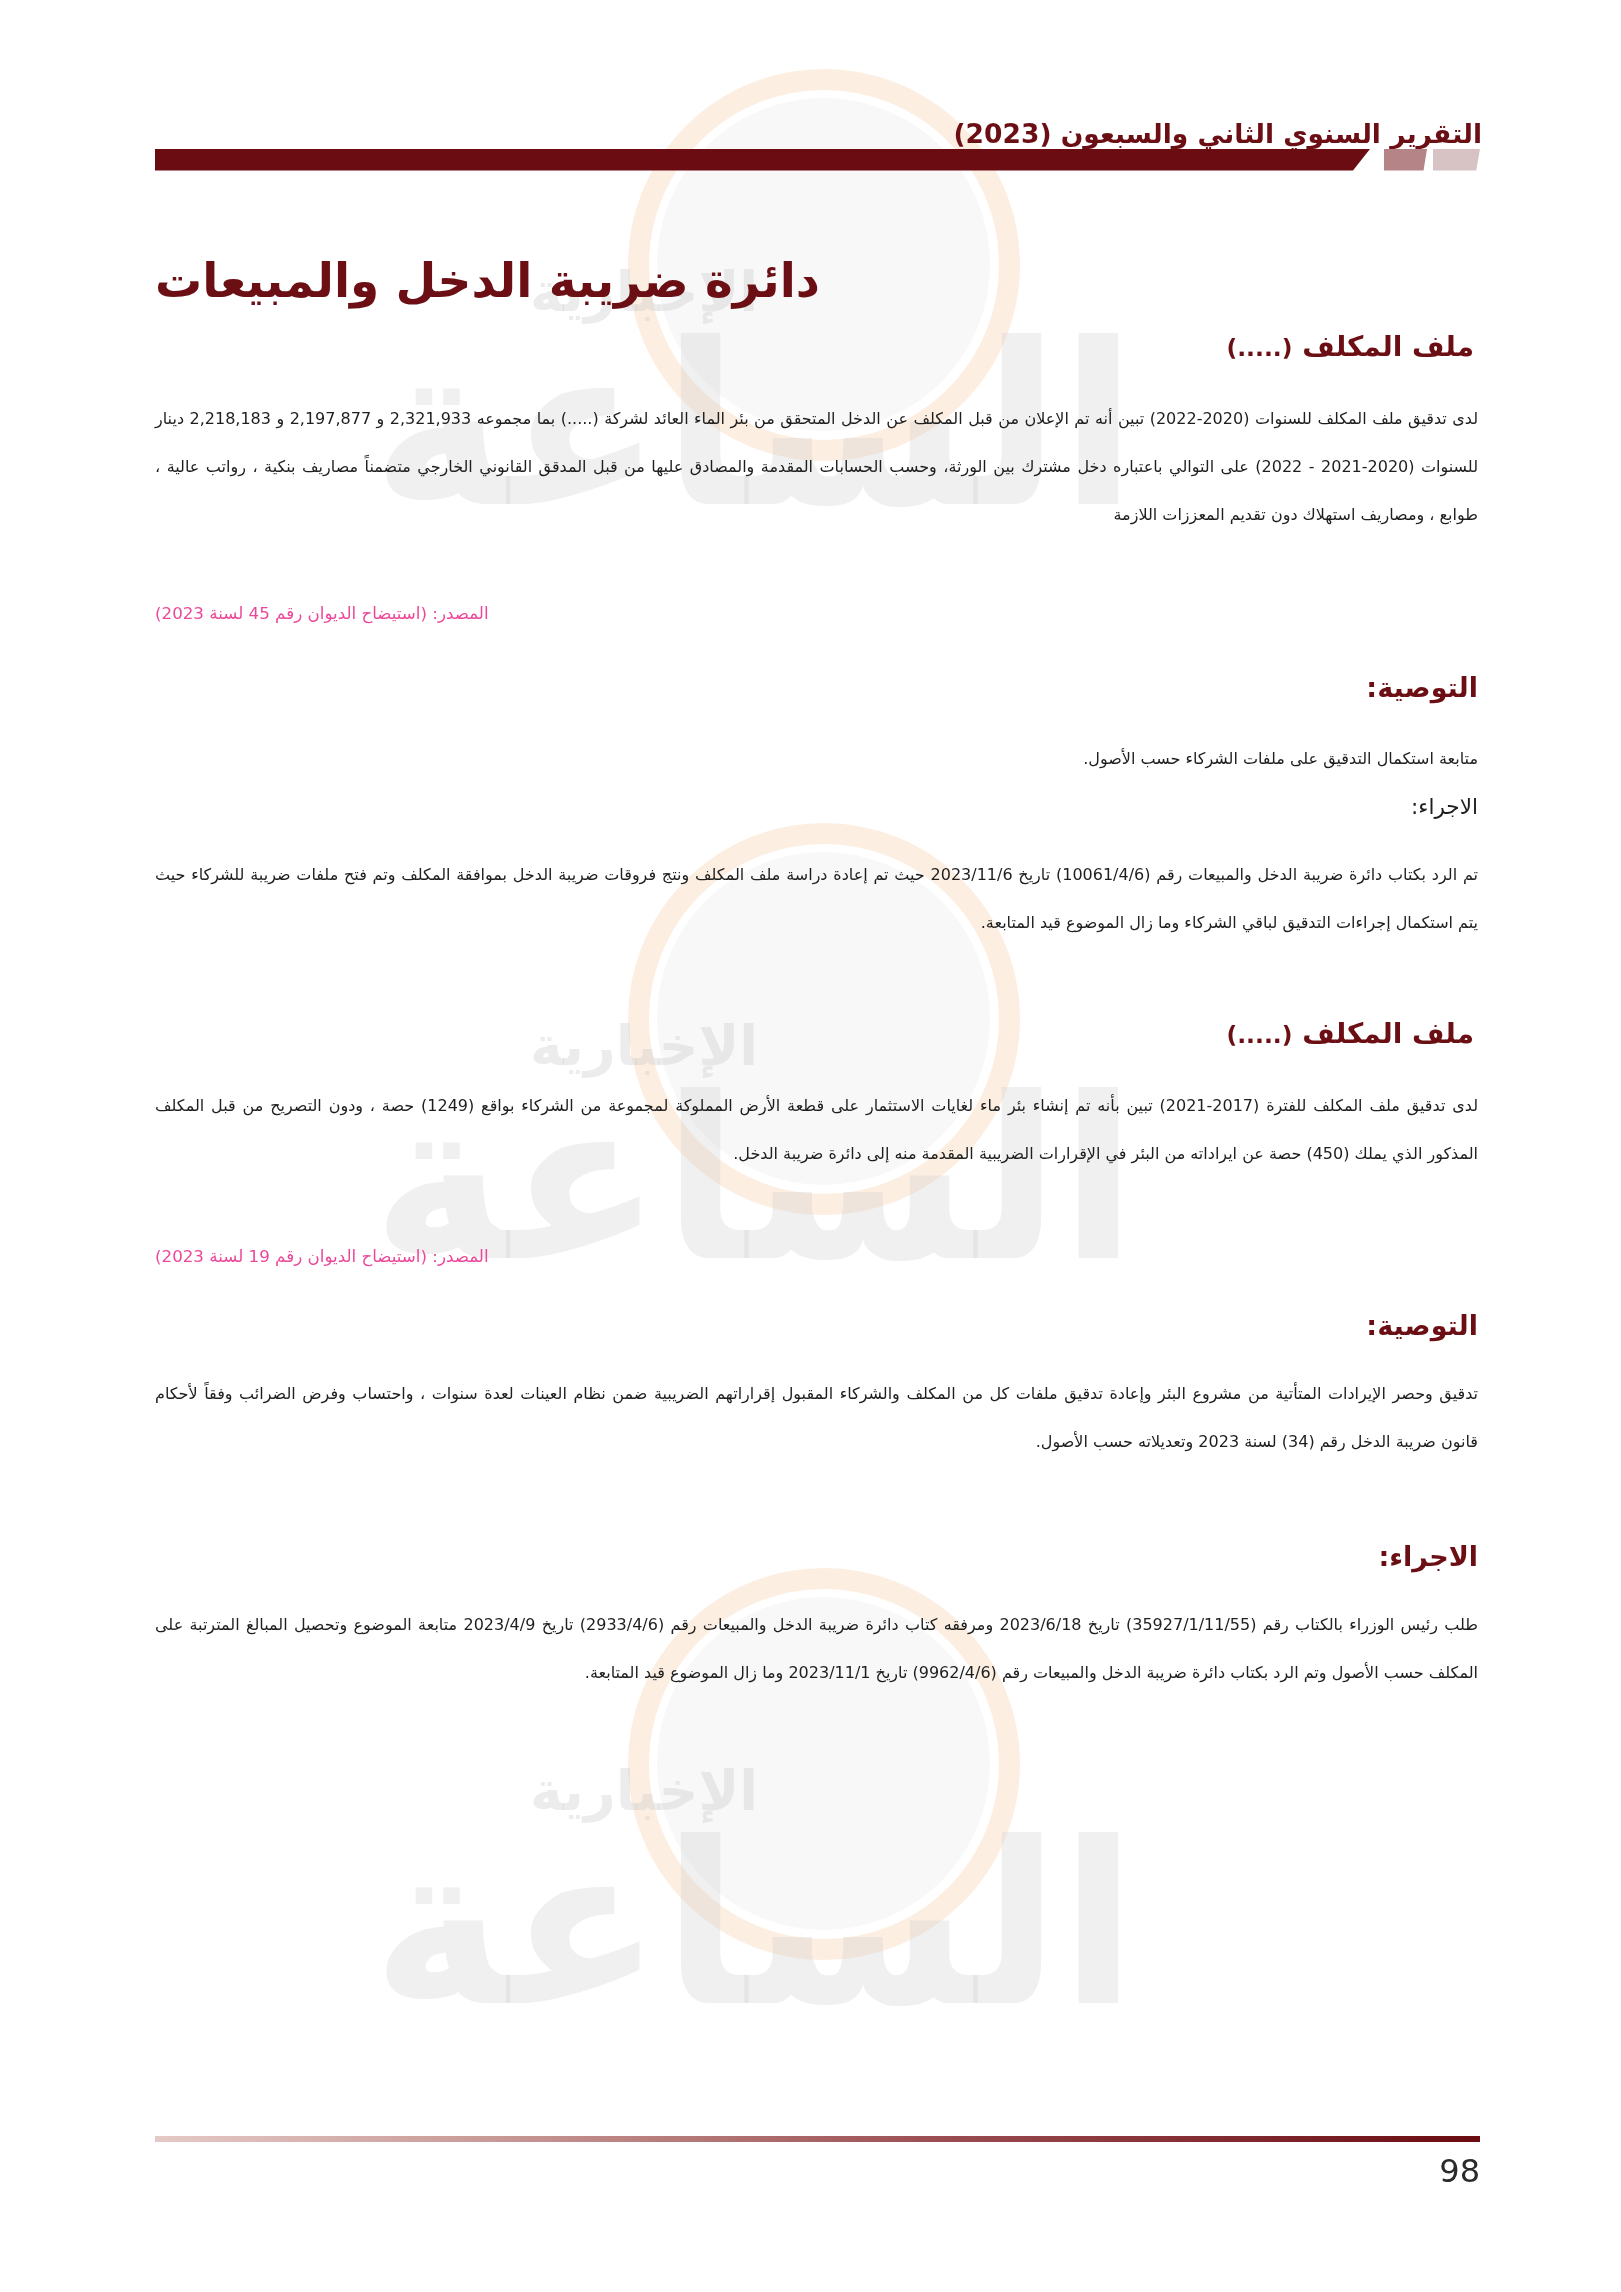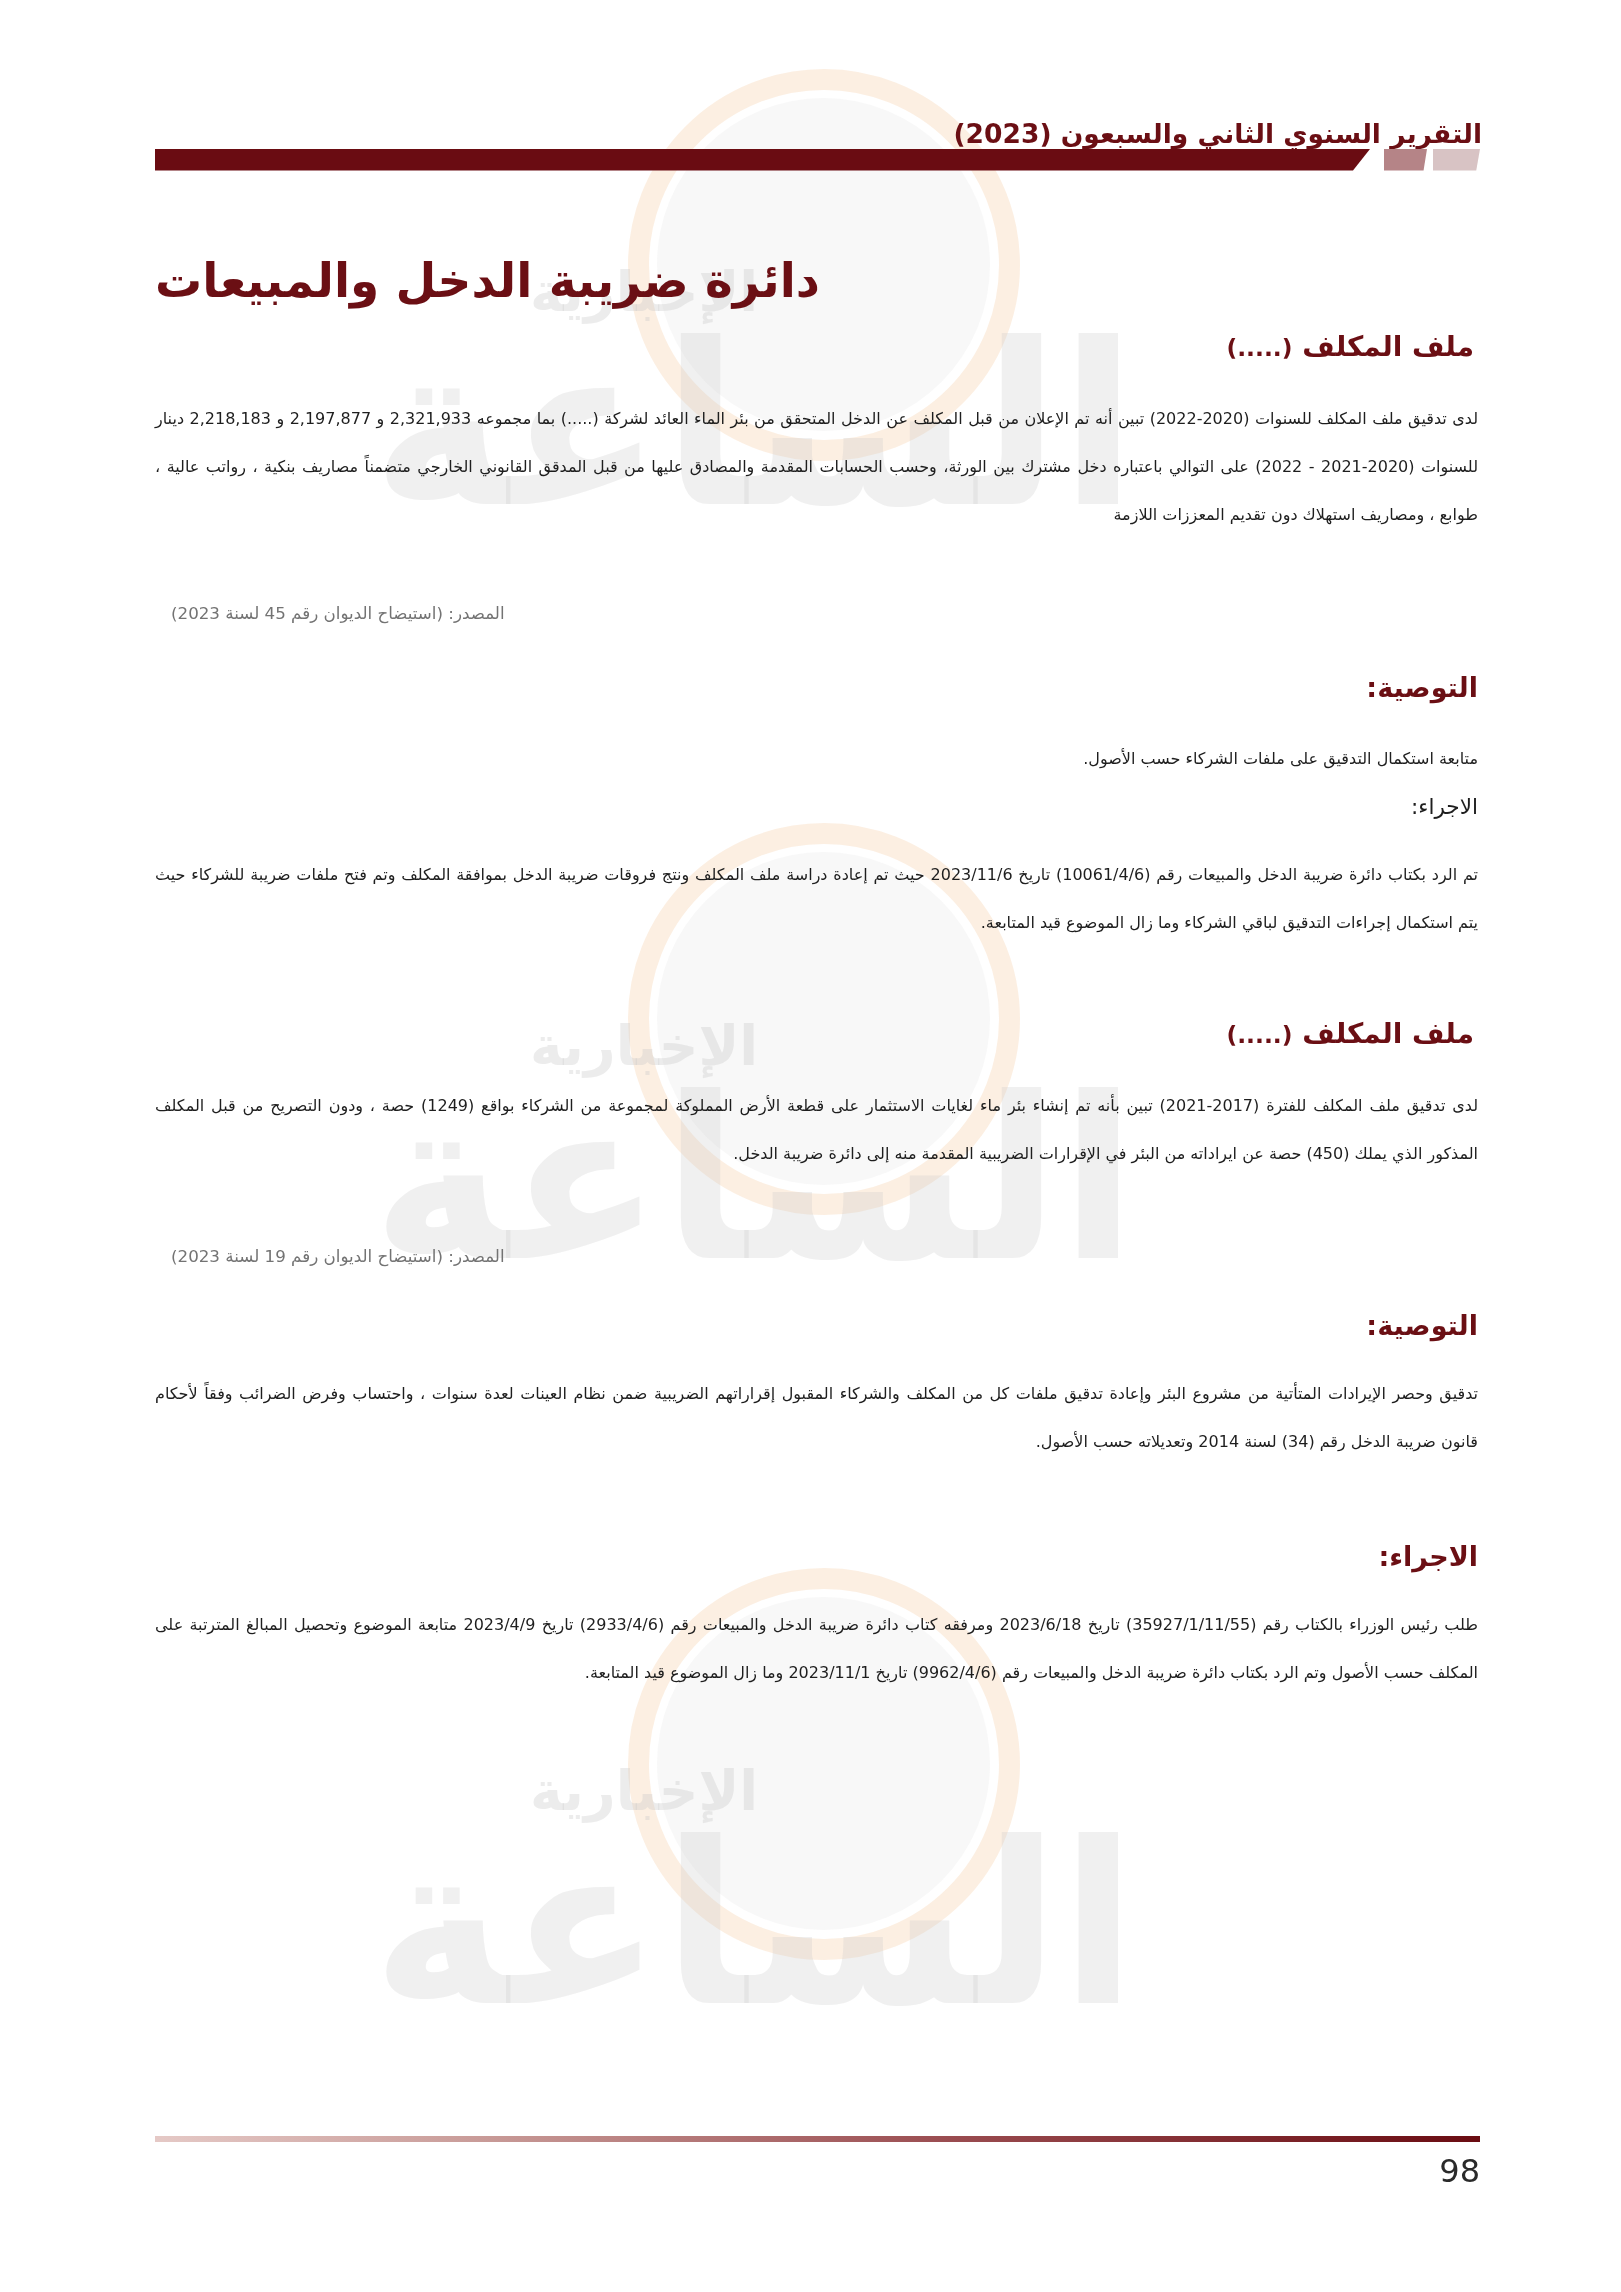--- a/index.html
+++ b/index.html
@@ -76,22 +76,22 @@
     .para {
       position: absolute; left: 0; right: 0;
       font-family: "DejaVu Sans", sans-serif; font-size: 16px; line-height: 48px;
       text-align: justify; text-align-last: right; color: #1e1e1e;
     }
     .plain-label {
       position: absolute; right: 0;
       font-family: "DejaVu Sans", sans-serif; font-size: 21.6px; color: #1e1e1e;
     }
     .source {
-      position: absolute; left: 16px;
-      font-family: "DejaVu Sans", sans-serif; font-size: 16.7px; color: #737373;
+      position: absolute; left: 0;
+      font-family: "DejaVu Sans", sans-serif; font-size: 16.7px; color: #ec4899;
       white-space: nowrap; direction: rtl;
     }
 
     
     .footer-line {
       position: absolute; left: 155px; top: 2136px; width: 1325px; height: 5.9px;
       background: linear-gradient(to right, #e5c9c6 0%, #c89a97 25%, #9a4c50 60%, #6a0c12 100%);
     }
     .page-number {
       position: absolute; right: 141px; top: 2152px;
@@ -143,21 +143,21 @@
   <div class="para" style="top:851px;">تم الرد بكتاب دائرة ضريبة الدخل والمبيعات رقم (10061/4/6) تاريخ 2023/11/6 حيث تم إعادة دراسة ملف المكلف ونتج فروقات ضريبة الدخل بموافقة المكلف وتم فتح ملفات ضريبة للشركاء حيث يتم استكمال إجراءات التدقيق لباقي الشركاء وما زال الموضوع قيد المتابعة.</div>
 
   <div class="section-heading" style="top:1017px;">
     <span>ملف المكلف</span>
     <span class="dots">(.....)</span>
   </div>
   <div class="para" style="top:1082px;">لدى تدقيق ملف المكلف للفترة (2017-2021) تبين بأنه تم إنشاء بئر ماء لغايات الاستثمار على قطعة الأرض المملوكة لمجموعة من الشركاء بواقع (1249) حصة ، ودون التصريح من قبل المكلف المذكور الذي يملك (450) حصة عن ايراداته من البئر في الإقرارات الضريبية المقدمة منه إلى دائرة ضريبة الدخل.</div>
   <div class="source" style="top:1246px;">المصدر: (استيضاح الديوان رقم 19 لسنة 2023)</div>
 
   <div class="sub-heading" style="top:1310px;">التوصية:</div>
-  <div class="para" style="top:1370px;">تدقيق وحصر الإيرادات المتأتية من مشروع البئر وإعادة تدقيق ملفات كل من المكلف والشركاء المقبول إقراراتهم الضريبية ضمن نظام العينات لعدة سنوات ، واحتساب وفرض الضرائب وفقاً لأحكام قانون ضريبة الدخل رقم (34) لسنة 2014 وتعديلاته حسب الأصول.</div>
+  <div class="para" style="top:1370px;">تدقيق وحصر الإيرادات المتأتية من مشروع البئر وإعادة تدقيق ملفات كل من المكلف والشركاء المقبول إقراراتهم الضريبية ضمن نظام العينات لعدة سنوات ، واحتساب وفرض الضرائب وفقاً لأحكام قانون ضريبة الدخل رقم (34) لسنة 2023 وتعديلاته حسب الأصول.</div>
 
   <div class="sub-heading" style="top:1541px;">الاجراء:</div>
   <div class="para" style="top:1601px;">طلب رئيس الوزراء بالكتاب رقم (35927/1/11/55) تاريخ 2023/6/18 ومرفقه كتاب دائرة ضريبة الدخل والمبيعات رقم (2933/4/6) تاريخ 2023/4/9 متابعة الموضوع وتحصيل المبالغ المترتبة على المكلف حسب الأصول وتم الرد بكتاب دائرة ضريبة الدخل والمبيعات رقم (9962/4/6) تاريخ 2023/11/1 وما زال الموضوع قيد المتابعة.</div>
 </div>
 
 <div class="footer-line"></div>
 <div class="page-number">98</div>
 
 
 </body></html>

